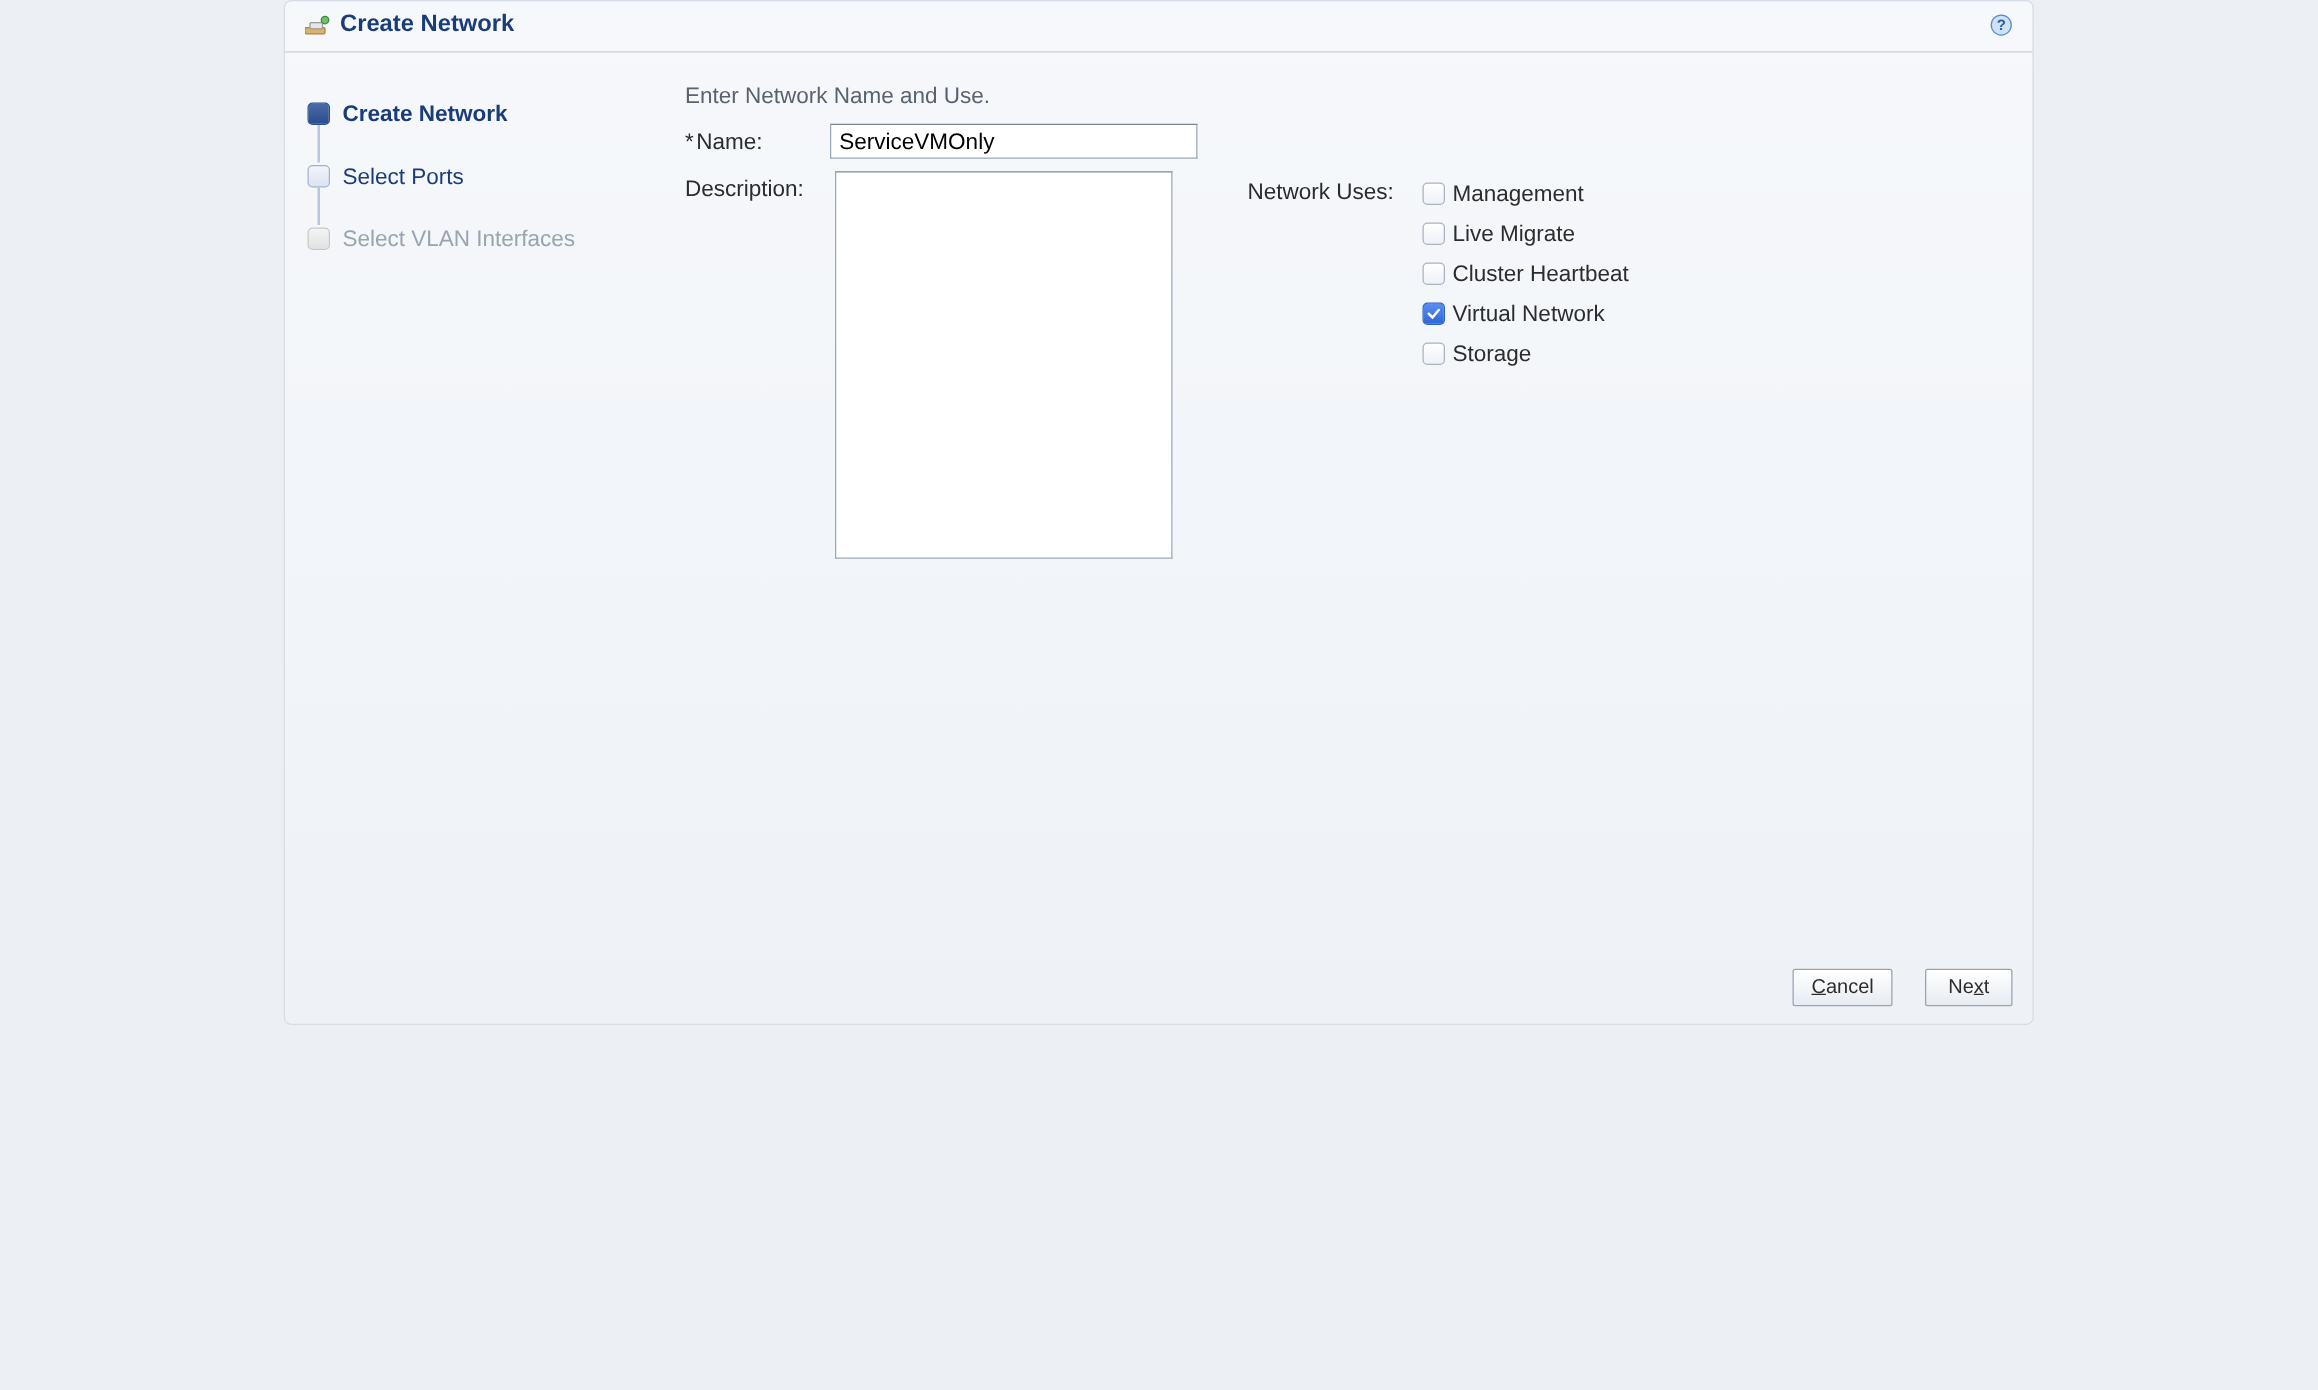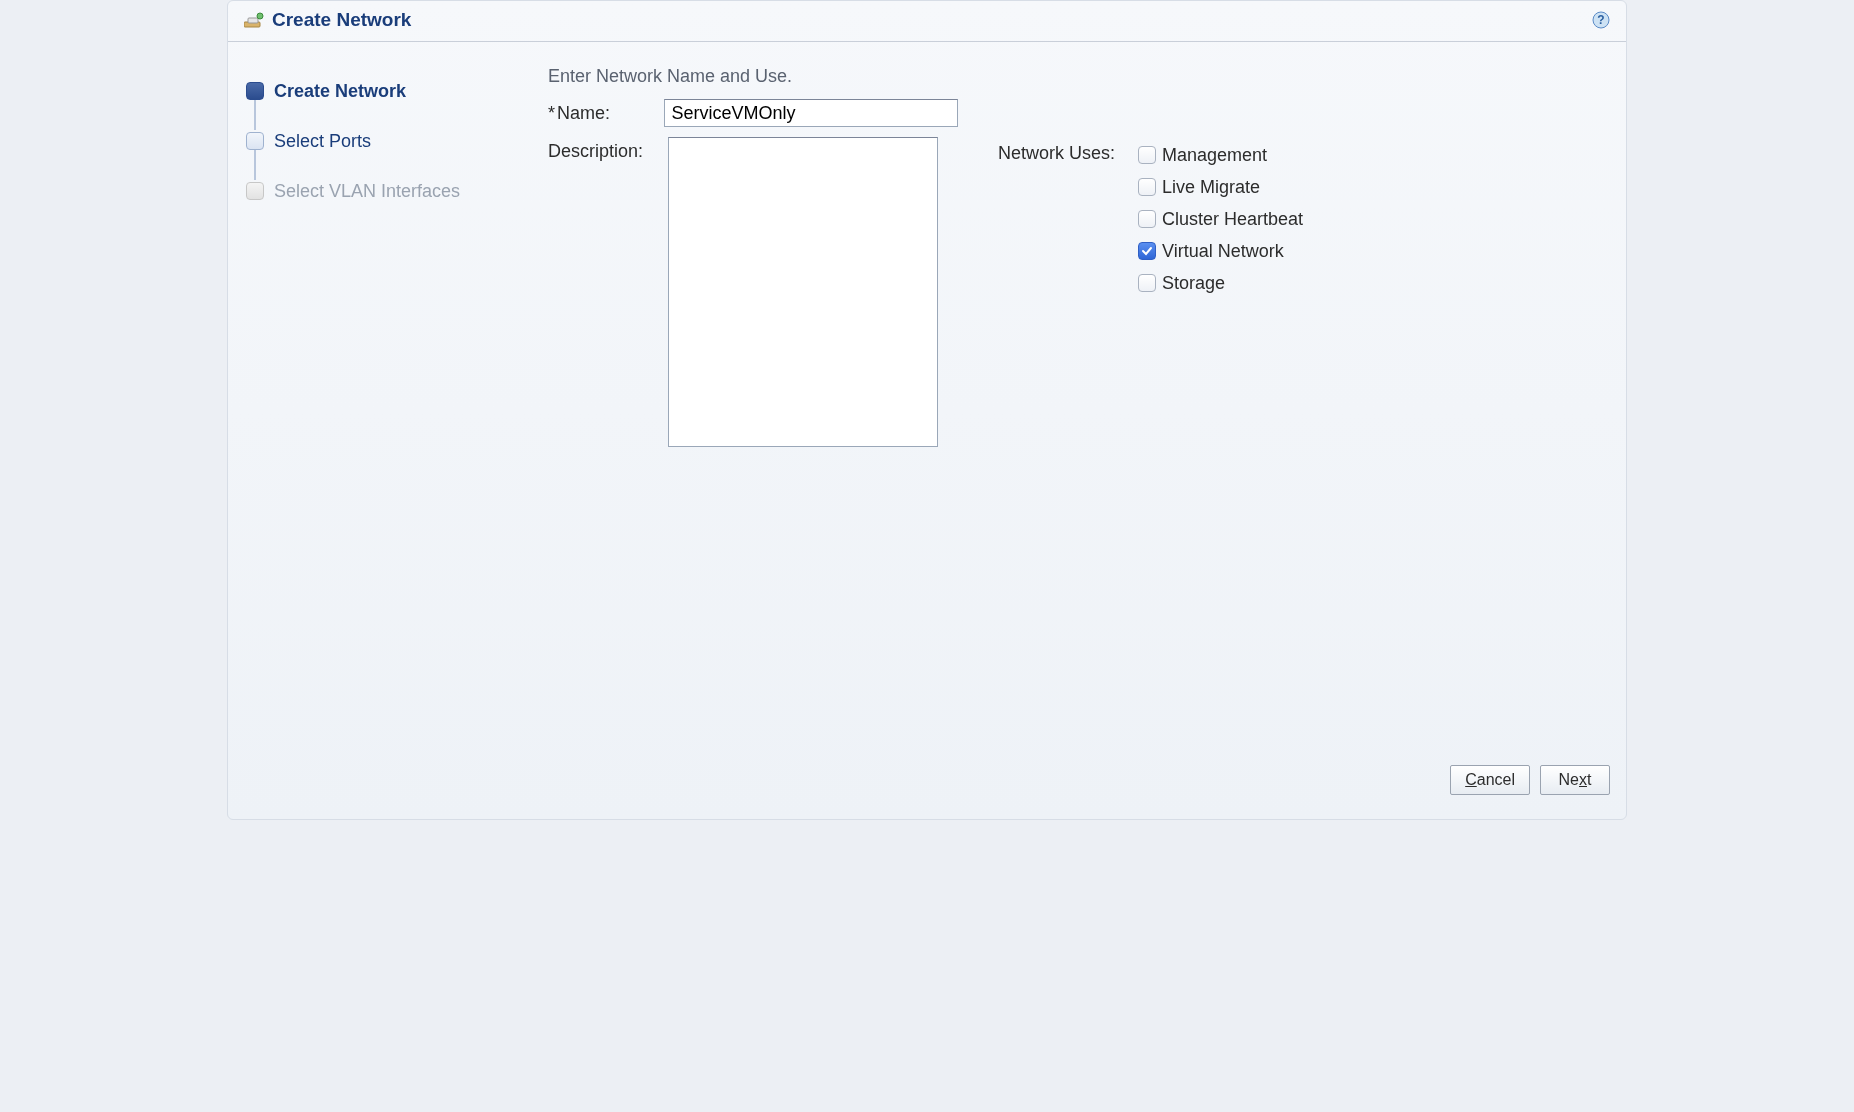--- a/index.html
+++ b/index.html
@@ -186,24 +186,24 @@
     border-color: #2f5fc5;
   }
   .checkbox.checked svg { display: block; }
   .checkbox svg { display: none; }
   .checkbox-label {
     font-size: 18px;
     color: #2c2c2c;
   }
   .footer {
     position: absolute;
-    bottom: 24px;
+    bottom: 14px;
     right: 16px;
     display: flex;
-    gap: 10px;
+    gap: 26px;
   }
   .btn {
     min-width: 70px;
     height: 30px;
     padding: 0 14px;
     border: 1px solid #9aa3b0;
     background: linear-gradient(to bottom, #ffffff, #e7ecf2);
     border-radius: 2px;
     font-size: 16px;
     color: #2c2c2c;

